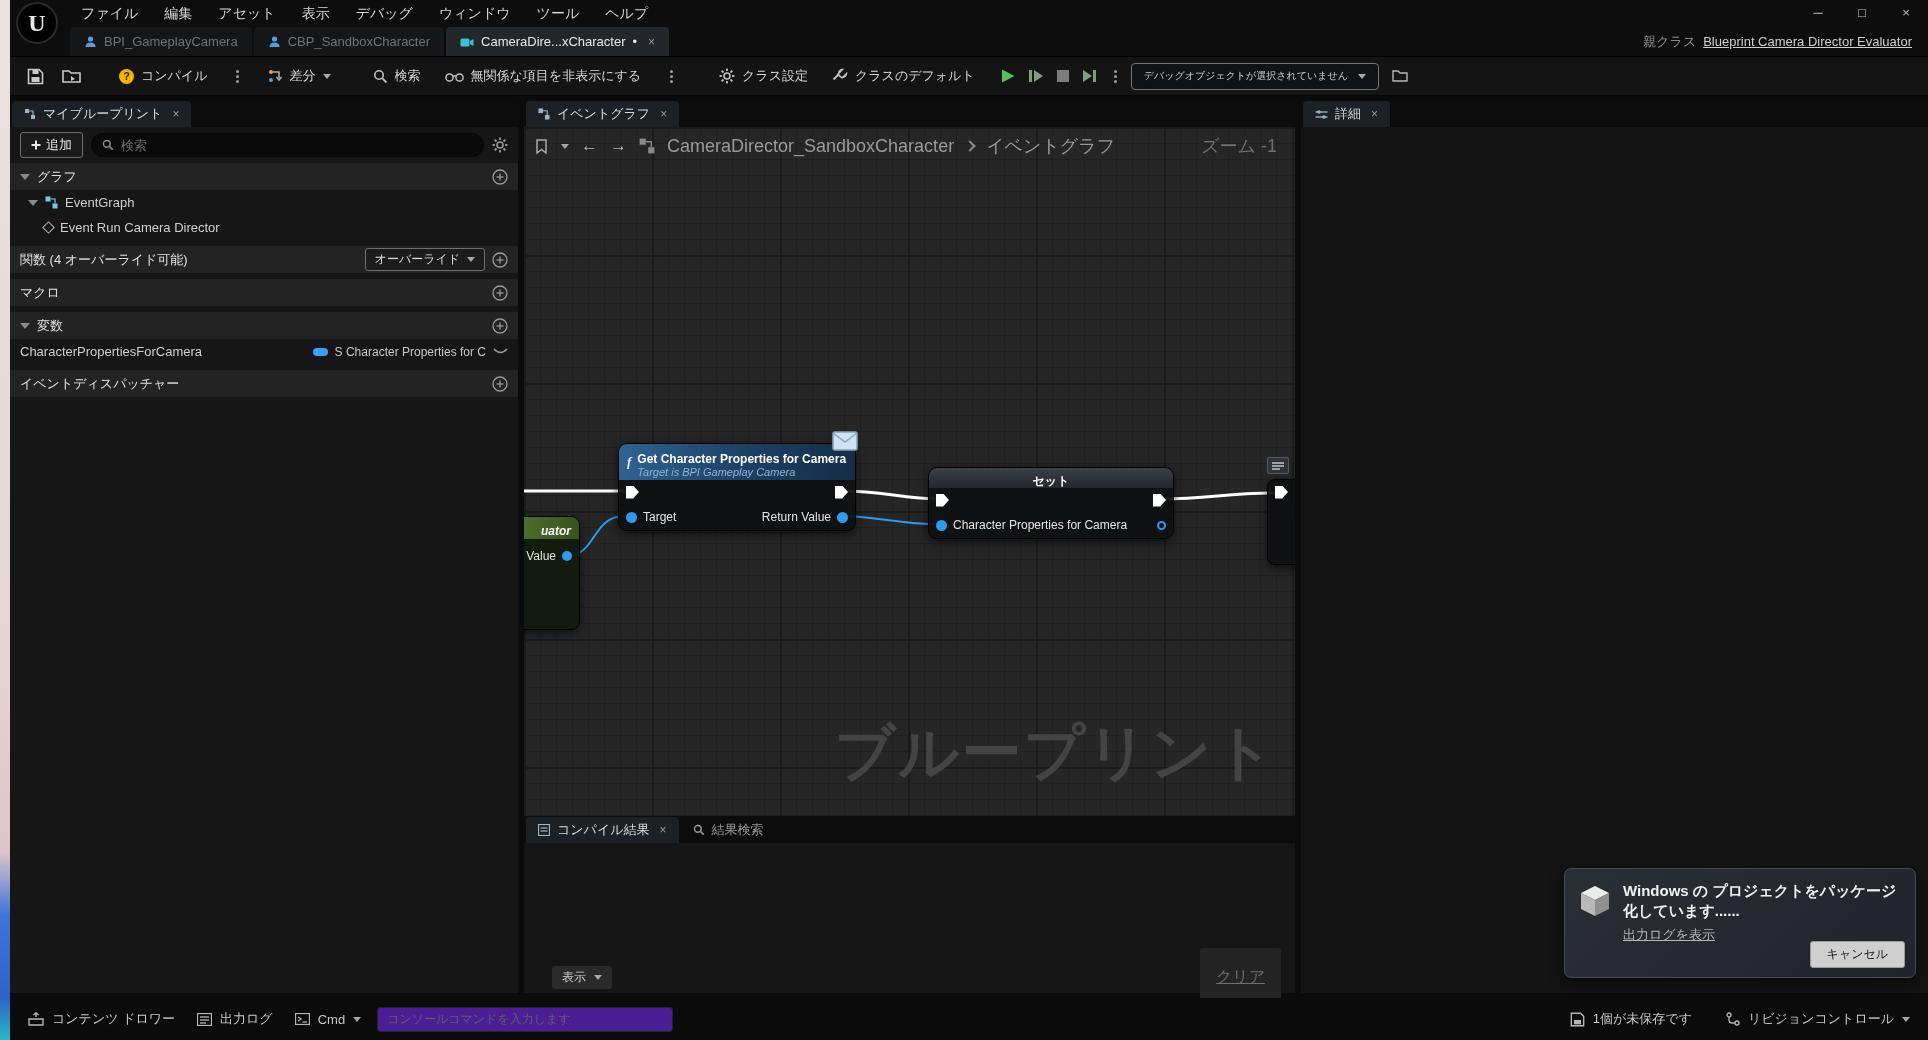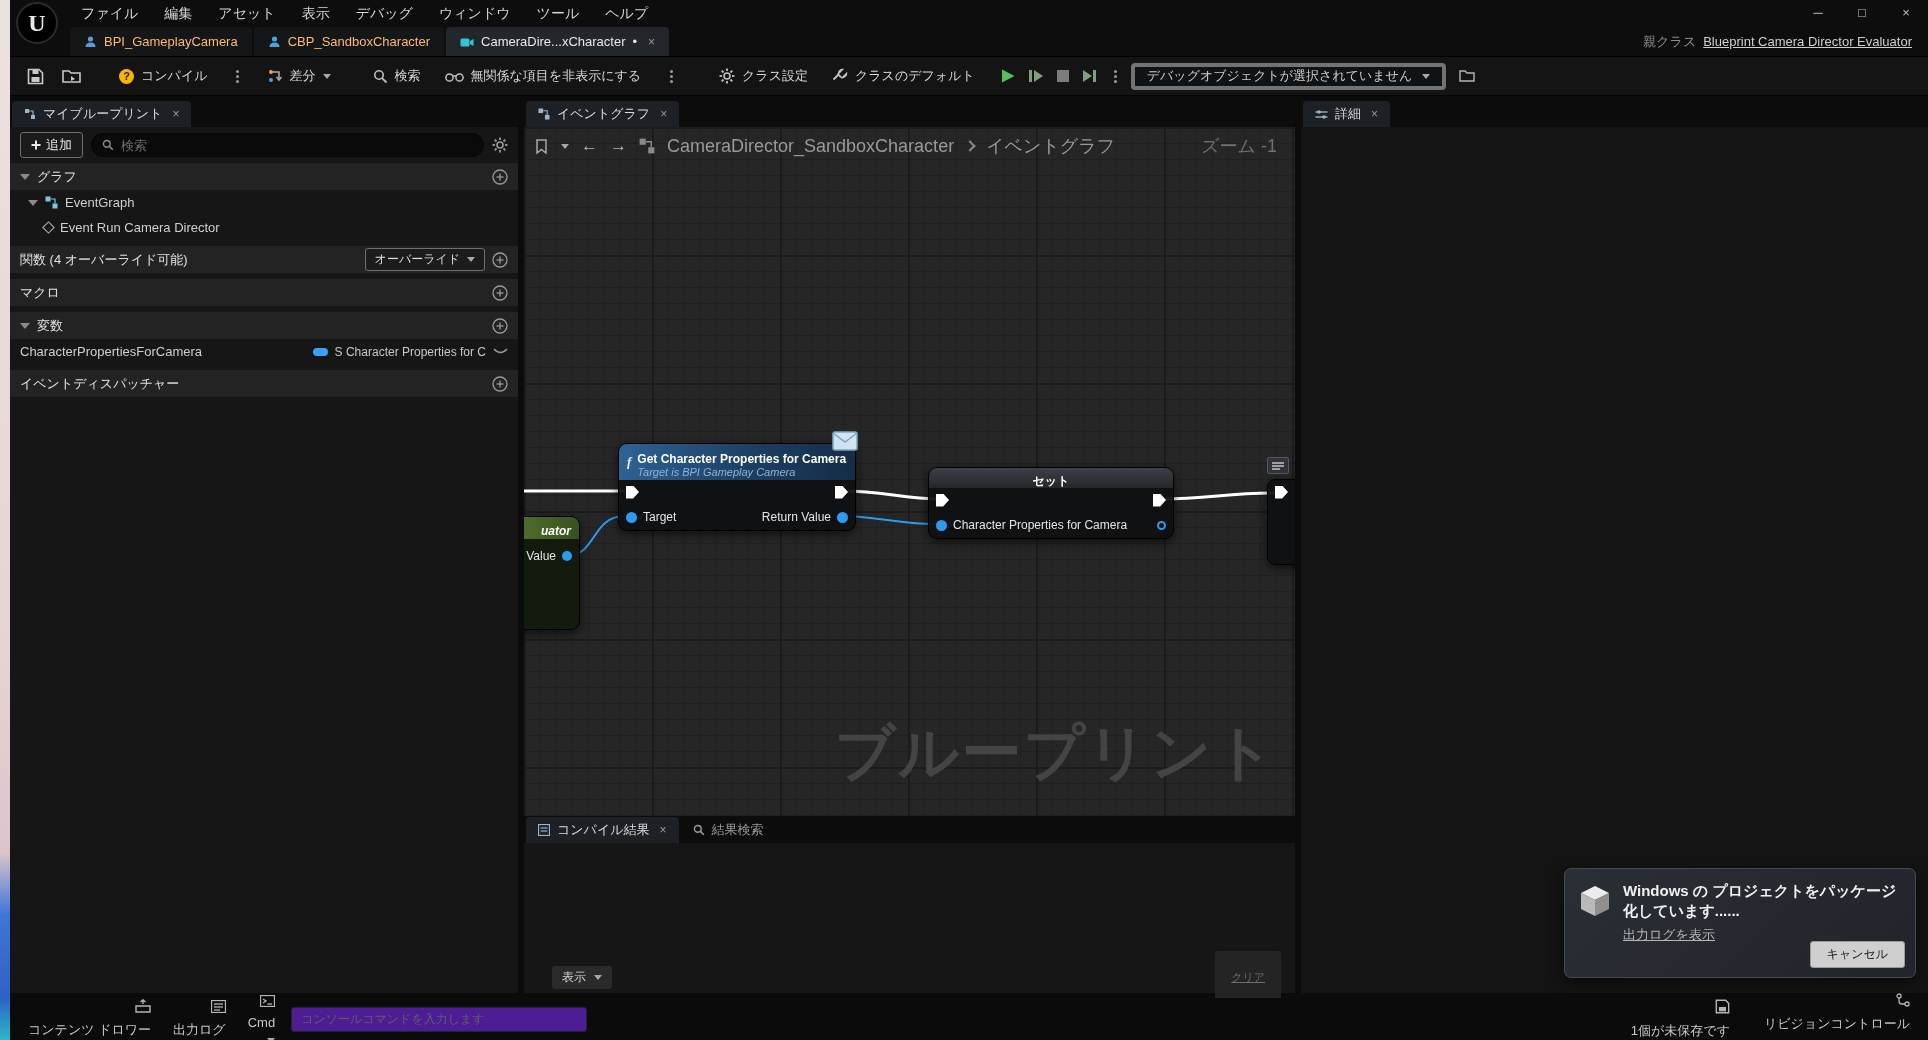--- a/index.html
+++ b/index.html
@@ -18,38 +18,38 @@
   #ue-logo { position:absolute; left:6px; top:2px; width:42px; height:42px; border-radius:50%; background:#000;
     border:2px solid #2b2b2b; display:flex; align-items:center; justify-content:center; z-index:40; }
   #ue-logo span { font-family:"Liberation Serif","DejaVu Serif",serif; font-size:24px; color:#e8e8e8; font-weight:bold; }
   .menu-items { display:flex; margin-left:58px; }
   .menu-item { padding:0 13px; font-size:14px; color:#d6d6d6; line-height:26px; cursor:default; }
   .win-controls { margin-left:auto; display:flex; }
   .win-controls span { width:44px; text-align:center; font-size:13px; color:#c0c0c0; line-height:26px; }
 
   
   #tabbar { position:absolute; left:0; top:26px; right:0; height:30px; background:#0d0d0d; display:flex; align-items:flex-end; padding-left:60px; z-index:20; }
-  .asset-tab { height:29px; display:flex; align-items:center; gap:7px; padding:0 14px; font-size:13px; color:#fdba74; background:#141618; margin-right:2px; border-radius:4px 4px 0 0; }
+  .asset-tab { height:29px; display:flex; align-items:center; gap:7px; padding:0 14px; font-size:13px; color:#737373; background:#141618; margin-right:2px; border-radius:4px 4px 0 0; }
   .asset-tab.active { background:#23262b; color:#e8e8e8; }
   .asset-tab .tab-close { color:#9a9a9a; font-size:12px; margin-left:4px; }
   #parent-class { margin-left:auto; display:flex; align-items:center; gap:7px; padding-right:16px; height:29px; }
   #parent-class .pc-label { font-size:13px; color:#8f8f8f; }
   #parent-class a { font-size:13px; color:#cfcfcf; text-decoration:underline; cursor:pointer; }
 
   
   #toolbar { position:absolute; left:0; top:56px; right:0; height:40px; background:#141414; border-top:1px solid #000;
     border-bottom:1px solid #050505; display:flex; align-items:center; padding:0 10px; gap:6px; }
   .tb-btn { display:flex; align-items:center; gap:7px; padding:5px 9px; border-radius:4px; font-size:13px; color:#d8d8d8; cursor:default; }
   .tb-icon-btn { display:flex; align-items:center; justify-content:center; width:30px; height:28px; border-radius:4px; }
   .vdots { width:3px; height:3px; border-radius:50%; background:#9a9a9a; box-shadow:0 -5px 0 #9a9a9a,0 5px 0 #9a9a9a; margin:0 4px; }
   .chev-down { width:0; height:0; border-left:4px solid transparent; border-right:4px solid transparent; border-top:5px solid #a8a8a8; display:inline-block; }
   .compile-badge { width:15px; height:15px; border-radius:50%; background:#f7b500; color:#2a2000; font-size:11px; font-weight:bold;
     display:flex; align-items:center; justify-content:center; }
   .tb-sep { width:12px; }
-  #debug-select { display:flex; align-items:center; gap:10px; height:27px; background:#101316; border:4px solid #737373; border-radius:4px; padding:0 12px; font-size:13px; color:#cdcdcd; }
+  #debug-select { display:flex; align-items:center; gap:10px; height:27px; background:#101316; border:1px solid #737373; border-radius:4px; padding:0 12px; font-size:10px; color:#cdcdcd; }
   .play-group { display:flex; align-items:center; gap:12px; margin-left:10px; margin-right:4px; }
 
   
   .panel-tabrow { position:absolute; left:0; top:0; right:0; height:27px; background:#0c0c0c; display:flex; align-items:flex-end; }
   .panel-tab { height:26px; display:flex; align-items:center; gap:7px; padding:0 12px; background:#1d2024; border-radius:4px 4px 0 0; font-size:13px; color:#dadada; margin-left:2px; }
   .panel-tab.inactive { background:transparent; color:#9a9a9a; }
   .panel-tab .tab-close { font-size:12px; color:#9a9a9a; margin-left:3px; }
 
   
   #left-panel { position:absolute; left:0; top:100px; width:508px; height:893px; background:#161616; }
@@ -112,36 +112,36 @@
   #node-right { left:743px; top:352px; width:46px; height:86px; border-radius:8px 0 0 8px; }
   #right-node-icon { position:absolute; left:743px; top:330px; width:22px; height:17px; background:#30343a; border:1px solid #55595f; border-radius:2px; z-index:4;
     display:flex; align-items:center; justify-content:center; }
   .envelope { position:absolute; top:-13px; right:-3px; z-index:5; }
 
   
   #compile-panel { position:absolute; left:514px; top:816px; width:771px; height:177px; background:#161616; }
   #compile-content { position:absolute; left:0; top:27px; right:0; bottom:31px; background:#161616; }
   #compile-bottom { position:absolute; left:0; bottom:0; right:0; height:31px; display:flex; align-items:center; padding:0 14px; background:#161616; }
   #show-btn { display:flex; align-items:center; gap:8px; background:#2a2a2a; border-radius:3px; padding:3px 10px; font-size:12px; color:#d0d0d0; margin-left:14px; }
-  #clear-btn { margin-left:auto; background:#242424; border-radius:3px; padding:19px 16px; font-size:11px; color:#6f6f6f;text-decoration:underline; }
+  #clear-btn { margin-left:auto; background:#242424; border-radius:3px; padding:19px 16px; font-size:16px; color:#6f6f6f;text-decoration:underline; }
 
   
   #details-panel { position:absolute; left:1291px; top:100px; width:627px; height:893px; background:#141414; }
 
   
   #toast { position:absolute; left:1554px; top:868px; width:352px; height:110px; background:linear-gradient(135deg,#2a2e35 0%,#21242a 100%);
     border:1px solid #454b54; border-radius:7px; z-index:60; box-shadow:0 4px 14px rgba(0,0,0,0.6); padding:12px 12px 10px 58px; }
   #toast-icon { position:absolute; left:12px; top:14px; }
   #toast-title { font-size:15px; font-weight:bold; color:#f0f0f0; line-height:1.3; }
   #toast-link { display:inline-block; margin-top:6px; font-size:13px; color:#b5b5b5; text-decoration:underline; cursor:pointer; }
   #toast-cancel { position:absolute; right:10px; bottom:9px; background:#cfcfcf; color:#1a1a1a; font-size:12px; padding:4px 16px; border-radius:3px; border:1px solid #9a9a9a; }
 
   
   #statusbar { position:absolute; left:0; right:0; top:998px; height:42px; background:#0b0b0b; display:flex; align-items:center; padding:0 12px; gap:10px; }
-  .sb-item { display:flex; align-items:flex-end; gap:8px; font-size:13px; color:#c8c8c8; padding:0 6px;flex-direction:column; }
+  .sb-item { display:flex; align-items:center; gap:8px; font-size:13px; color:#c8c8c8; padding:0 6px; }
   #console-input { width:296px; height:25px; background:#4c1d95; border:1px solid #232527; border-radius:3px; color:#9a9a9a; font-size:12px; padding:0 9px; font-family:inherit; outline:none; }
   #console-input::placeholder { color:#616161; }
   .sb-right { margin-left:auto; display:flex; align-items:center; gap:22px; }
 
   svg { display:block; }
 </style>
 </head>
 <body>
 
 <div id="root">

